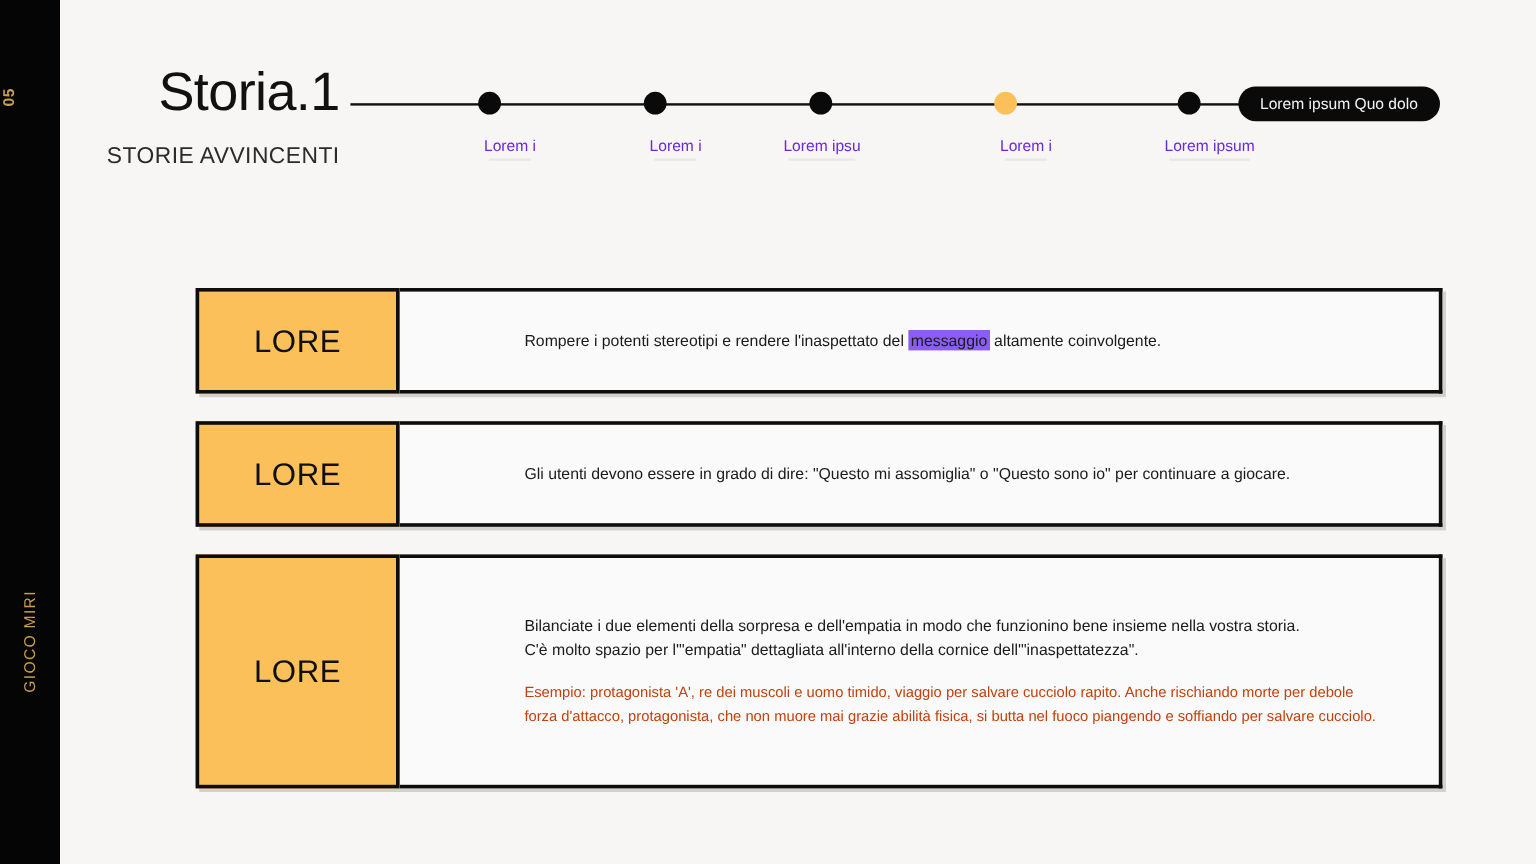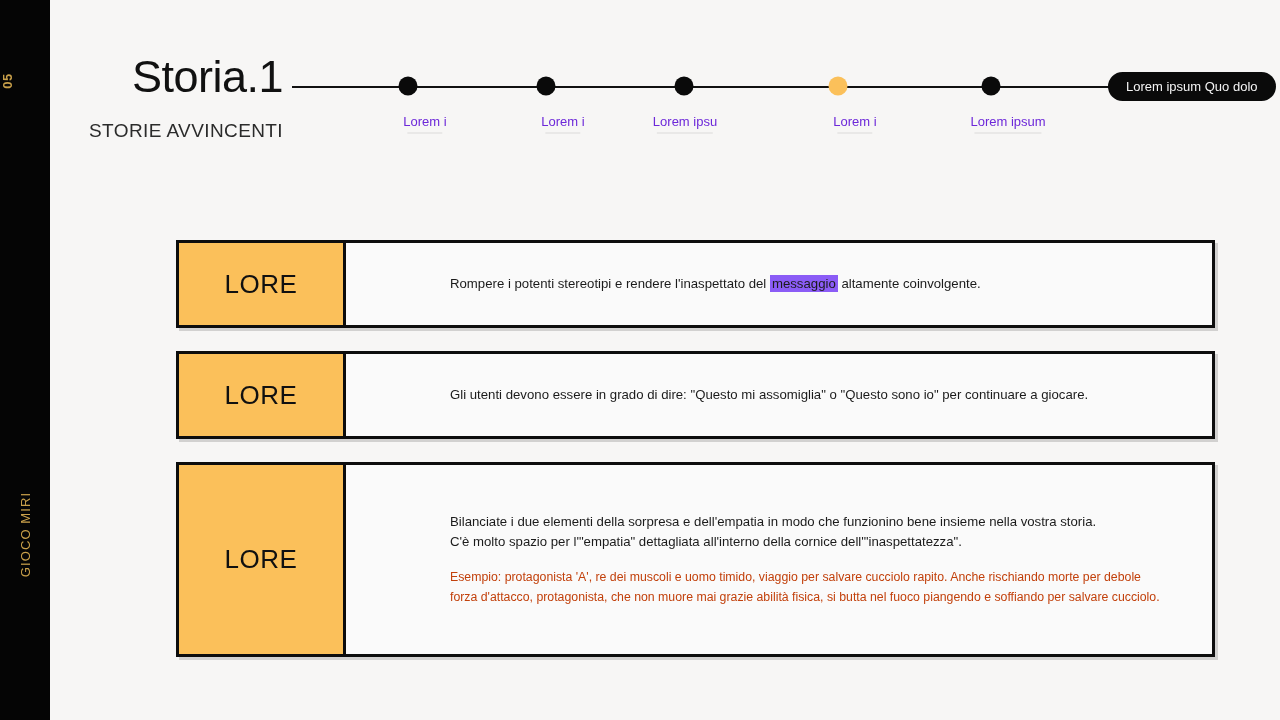--- a/index.html
+++ b/index.html
@@ -100,38 +100,37 @@
   .tl-label::after {
     content: "";
     position: absolute;
     left: 4px; right: 4px;
     bottom: -5px;
     height: 2px;
     background: rgba(0,0,0,0.055);
   }
   .tl-pill {
     position: absolute;
-    left: 816px; top: 10px;
+    left: 740px; top: 10px;
     height: 29px;
     padding: 0 18px;
     border-radius: 16px;
     background: #0a0a0a;
     color: #f4f4f4;
     font-size: 13px;
     display: flex;
     align-items: center;
     white-space: nowrap;
   }
 
   
   .cards {
     position: absolute;
     left: 163px; top: 240px;
     width: 1039px;
-    margin-left: 13px;
   }
   .card {
     position: relative;
     display: flex;
     align-items: stretch;
     margin-bottom: 23px;
     box-shadow: 3px 3px 0 rgba(20,20,20,0.16);
   }
   .card-tag {
     flex: 0 0 170px;

